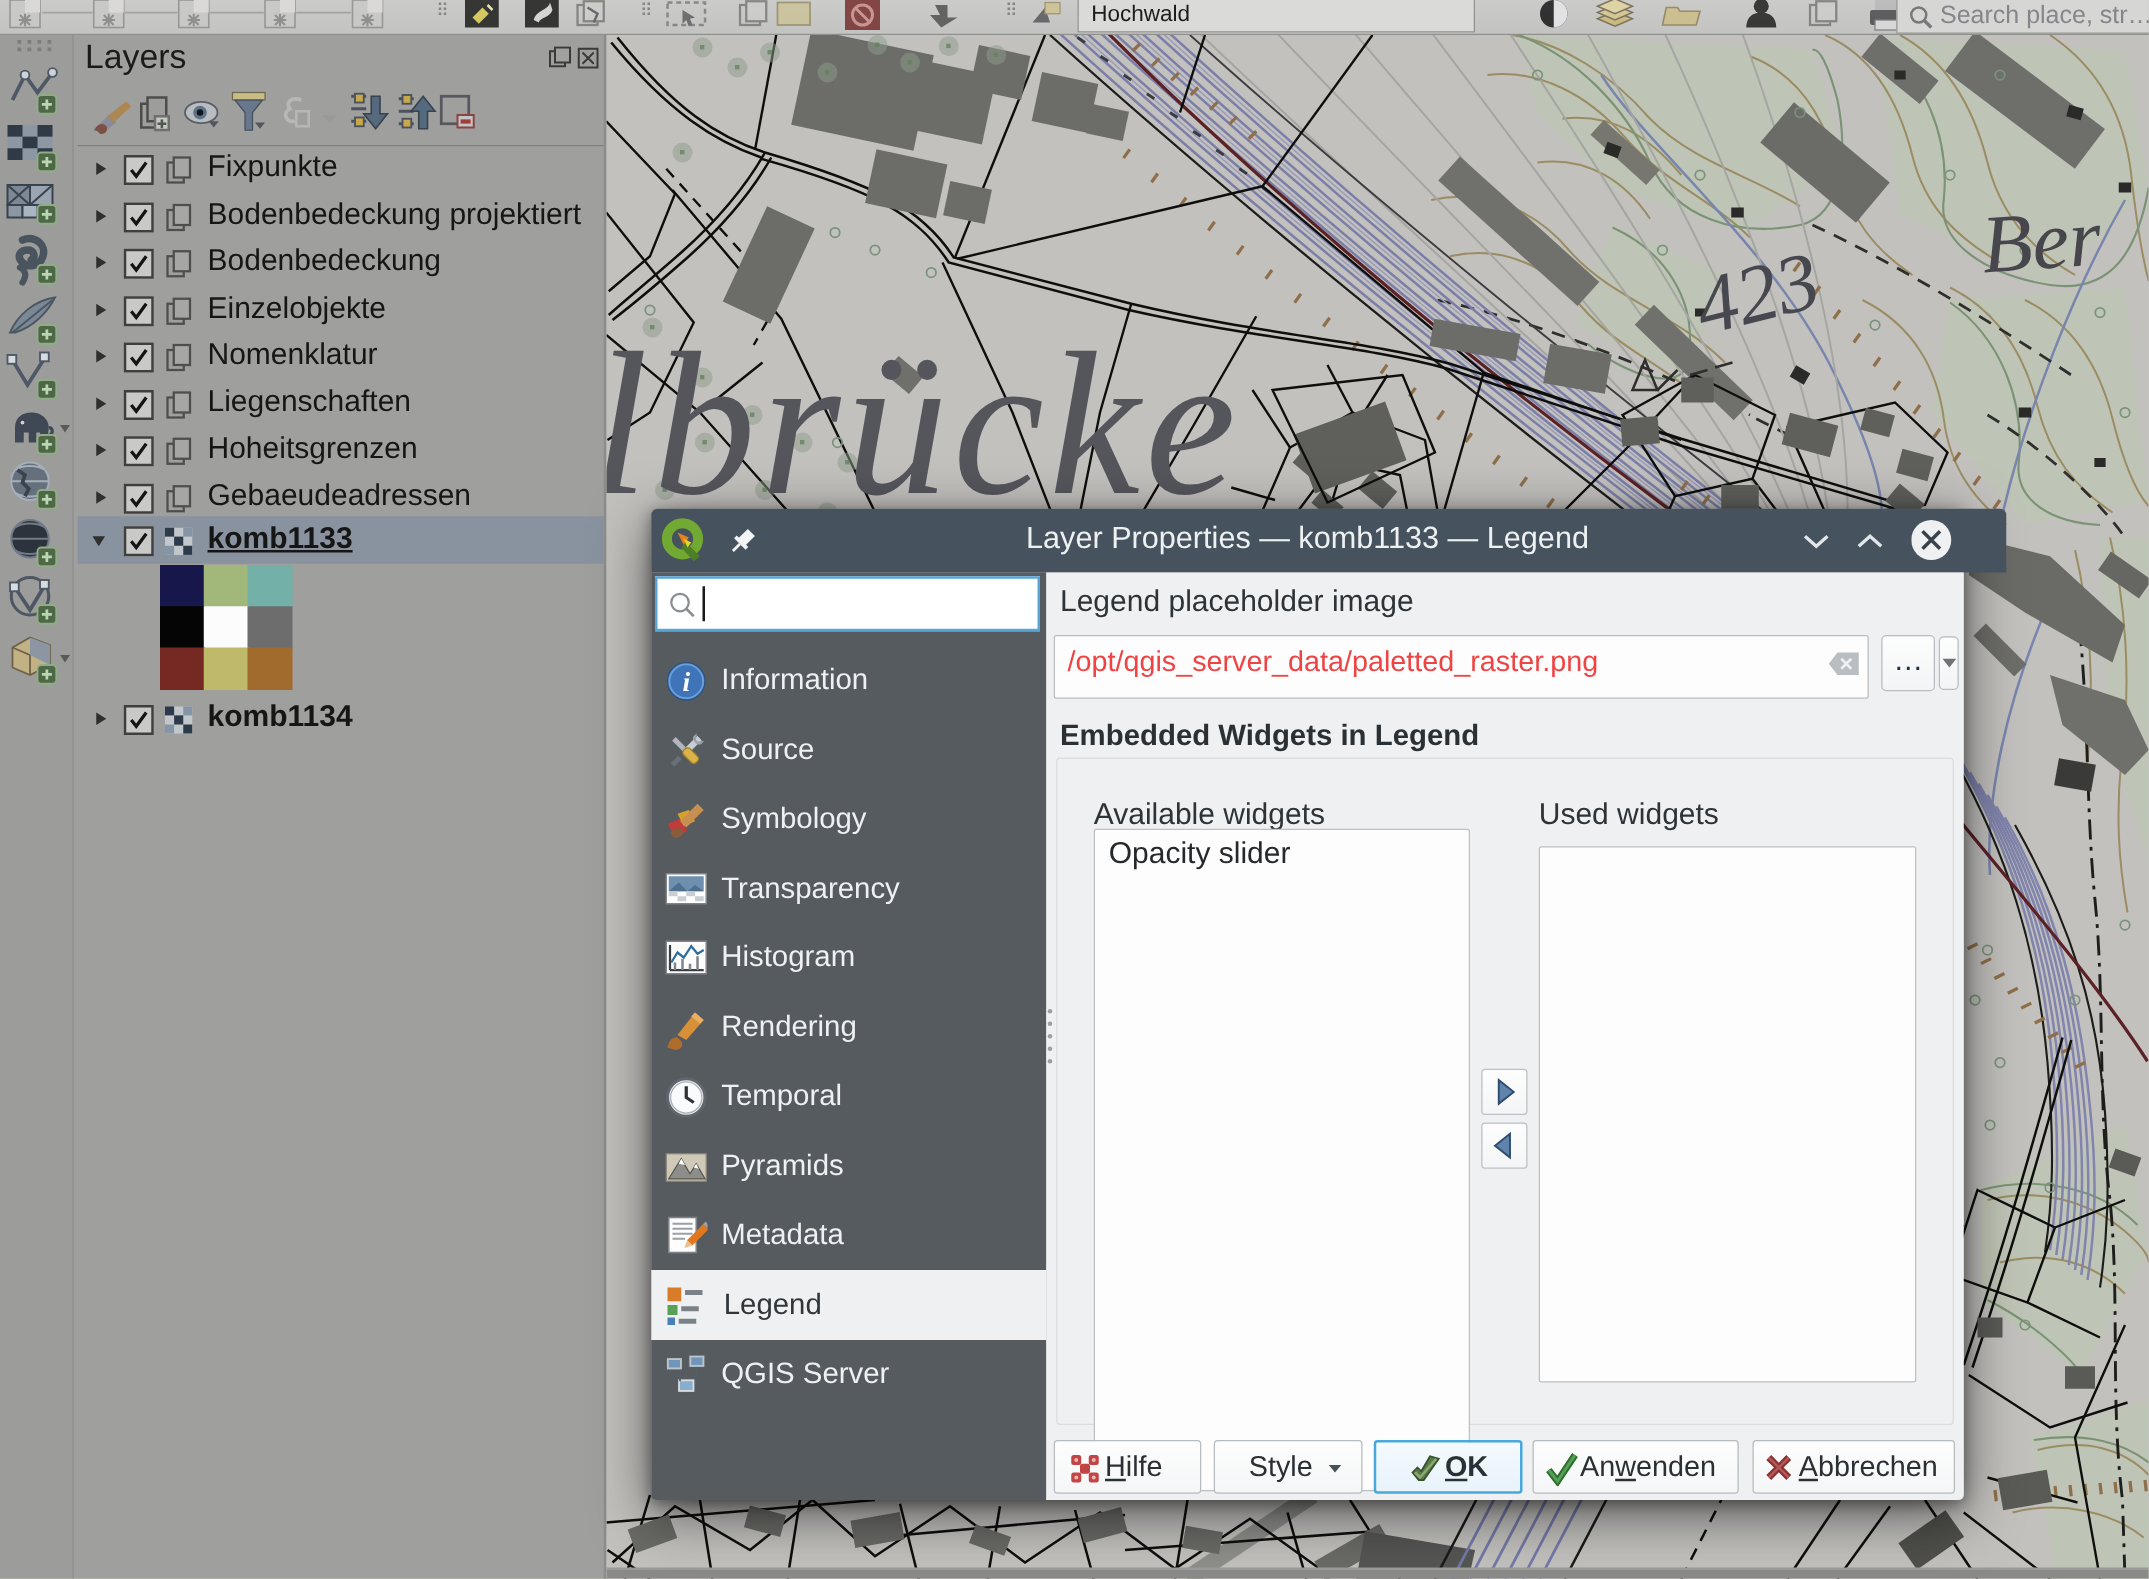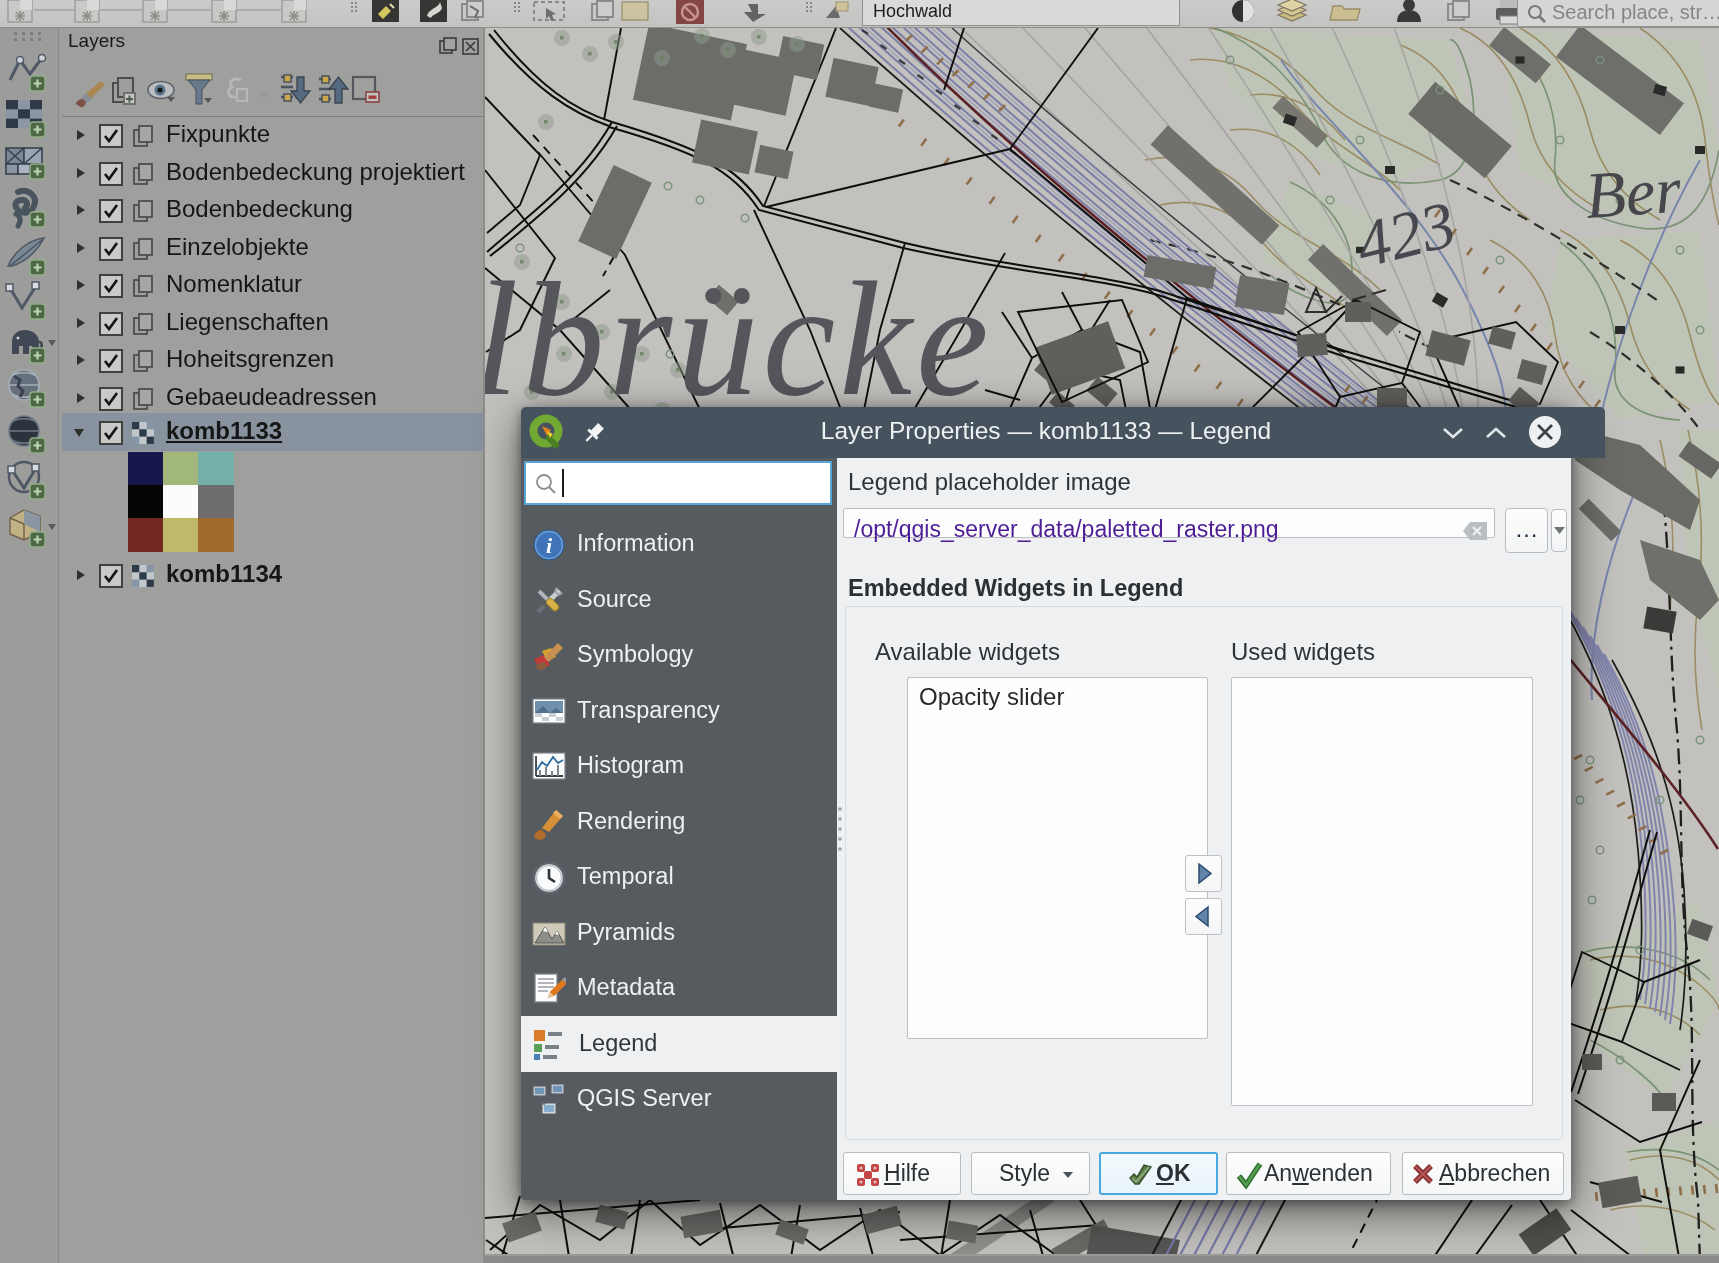--- a/index.html
+++ b/index.html
@@ -6,21 +6,21 @@
  font-family:"Liberation Sans",sans-serif;background:#c7c6c3;}
 .abs{position:absolute;}
 
 #topbar{left:0;top:0;width:1719px;height:28px;background:linear-gradient(#cbcbc9,#c3c3c1);border-bottom:1px solid #8f8f8d;box-sizing:border-box;}
 #hochwald{position:absolute;left:862px;top:-8px;width:318px;height:34px;background:#dadad8;border:1px solid #90908e;box-sizing:border-box;font-size:18px;color:#1c1c1c;padding:8px 0 0 10px;}
 #searchbox{position:absolute;left:1517px;top:-8px;width:210px;height:35px;background:#d6d6d4;border:1px solid #94948f;box-sizing:border-box;color:#85858a;font-size:20px;padding:8px 0 0 34px;}
 
 #lefttb{left:0;top:28px;width:59px;height:1235px;background:#9c9c9b;border-right:1px solid #898987;box-sizing:border-box;}
 
 #panel{left:59px;top:28px;width:426px;height:1235px;background:#9f9f9e;border-right:2px solid #8d8d8b;box-sizing:border-box;}
-#paneltitle{position:absolute;left:9px;top:2px;font-size:19px;color:#1b1b1b;}
+#paneltitle{position:absolute;left:9px;top:2px;font-size:27px;color:#1b1b1b;}
 #treearea{position:absolute;left:3px;top:88px;width:421px;height:1147px;border-top:1px solid #7f7f7d;}
 .trow{position:absolute;left:0;width:421px;height:37px;}
 .tarrow{position:absolute;left:15px;top:13px;width:0;height:0;border-left:8px solid #2f2f2d;border-top:5.5px solid transparent;border-bottom:5.5px solid transparent;}
 .tarrowd{position:absolute;left:12px;top:15px;width:0;height:0;border-top:8px solid #2f2f2d;border-left:5.5px solid transparent;border-right:5.5px solid transparent;}
 .cbox{position:absolute;left:37px;top:7px;width:20px;height:20px;background:#c9c9c7;border:2px solid #3f3f3d;}
 .gicon{position:absolute;left:70px;top:7px;}
 .tlabel{position:absolute;left:104px;top:3px;font-size:24px;color:#161616;white-space:nowrap;}
 .bold{font-weight:bold;}
 #sel1133{position:absolute;left:0px;top:296px;width:421px;height:38px;background:#89939f;}
 
@@ -30,21 +30,21 @@
 #dtitle{position:absolute;left:0;top:0;width:1050px;height:51px;background:#46535e;border-radius:5px 5px 0 0;padding-left:34px;}
 #dtitletext{position:absolute;left:0;top:10px;width:1050px;text-align:center;font-size:24.5px;color:#eef1f2;}
 #dside{position:absolute;left:0;top:51px;width:316px;height:742px;background:#565b60;border-radius:0 0 0 4px;}
 #dcontent{position:absolute;left:316px;top:51px;width:734px;height:742px;background:#eff0f1;border-radius:0 0 4px 0;}
 #dsearch{position:absolute;left:3px;top:3px;width:304px;height:40px;background:#ffffff;border:2px solid #58a6d7;}
 .mitem{position:absolute;left:0;width:316px;height:55px;color:#eef0f1;font-size:23.5px;}
 .mitem .mtext{position:absolute;left:56px;top:13px;}
 .mitem svg{position:absolute;left:11px;top:11px;}
 #msel{position:absolute;left:0;top:558px;width:316px;height:56px;background:#eff0f1;}
 .dlabel{font-size:24px;color:#2e3338;}
-#dinput{position:absolute;left:322px;top:101px;width:652px;height:30px;background:#fdfdfd;border:1px solid #b9bdc1;border-radius:2px;box-sizing:border-box;font-size:23px;color:#4c1d95;padding:7px 0 0 10px;}
+#dinput{position:absolute;left:322px;top:101px;width:652px;height:51px;background:#fdfdfd;border:1px solid #b9bdc1;border-radius:2px;box-sizing:border-box;font-size:23px;color:#ef4444;padding:7px 0 0 10px;}
 #dotsbtn{position:absolute;left:984px;top:101px;width:43px;height:45px;background:linear-gradient(#fdfdfd,#f3f4f5);border:1px solid #b9bdc1;border-radius:4px;box-sizing:border-box;text-align:center;font-size:24px;color:#1c2f4a;padding-top:6px;}
 #dropbtn{position:absolute;left:1030px;top:102px;width:16px;height:43px;background:linear-gradient(#fdfdfd,#f3f4f5);border:1px solid #b9bdc1;border-radius:4px;box-sizing:border-box;}
 #gbox{position:absolute;left:324px;top:199px;width:718px;height:534px;border:1px solid #d9dcde;border-radius:3px;box-sizing:border-box;}
 .listbox{position:absolute;background:#fdfdfd;border:1px solid #bcc0c4;border-radius:2px;box-sizing:border-box;}
 .abtn{position:absolute;left:664px;width:37px;height:37px;background:linear-gradient(#fdfdfd,#f4f5f6);border:1px solid #bdc1c5;border-radius:3px;box-sizing:border-box;}
 .dbtn{position:absolute;top:745px;height:43px;background:linear-gradient(#fdfdfd,#f5f6f7);border:1px solid #b6bcc0;border-radius:3px;box-sizing:border-box;font-size:23px;color:#2b3035;}
 .dbtn .btext{position:absolute;top:7px;white-space:nowrap;}
 </style></head>
 <body>
 
@@ -961,21 +961,21 @@
         <circle cx="3" cy="14" r="1.8"></circle>
         <circle cx="3" cy="24" r="1.8"></circle>
         <circle cx="3" cy="34" r="1.8"></circle>
         <circle cx="3" cy="44" r="1.8"></circle>
       </g>
     </svg>
   <div class="abs" style="left:327px;top:168px;font-size:23.5px;font-weight:bold;color:#2b3035;">Embedded Widgets in Legend</div>
   <div id="gbox"></div>
   <div class="abs dlabel" style="left:354px;top:231px;">Available widgets</div>
   <div class="abs dlabel" style="left:710px;top:231px;">Used widgets</div>
-  <div class="listbox" style="left:354px;top:270px;width:301px;height:362px;margin-left:32px;">
+  <div class="listbox" style="left:354px;top:256px;width:301px;height:530px;">
       <div style="font-size:24px;color:#26292c;padding:5px 0 0 11px;">Opacity slider</div>
     </div>
   <div class="listbox" style="left:710px;top:270px;width:302px;height:429px;"></div>
   <div class="abtn" style="top:448px;"><svg width="35" height="35">
         <path d="M13,8 L25,17.5 L13,27 Z" fill="#5f83ab" stroke="#2c4a6e" stroke-width="1.5"></path>
       </svg></div>
   <div class="abtn" style="top:491px;"><svg width="35" height="35">
         <path d="M22,8 L10,17.5 L22,27 Z" fill="#5f83ab" stroke="#2c4a6e" stroke-width="1.5"></path>
       </svg></div>
   <div class="dbtn" style="left:322px;width:118px;">

